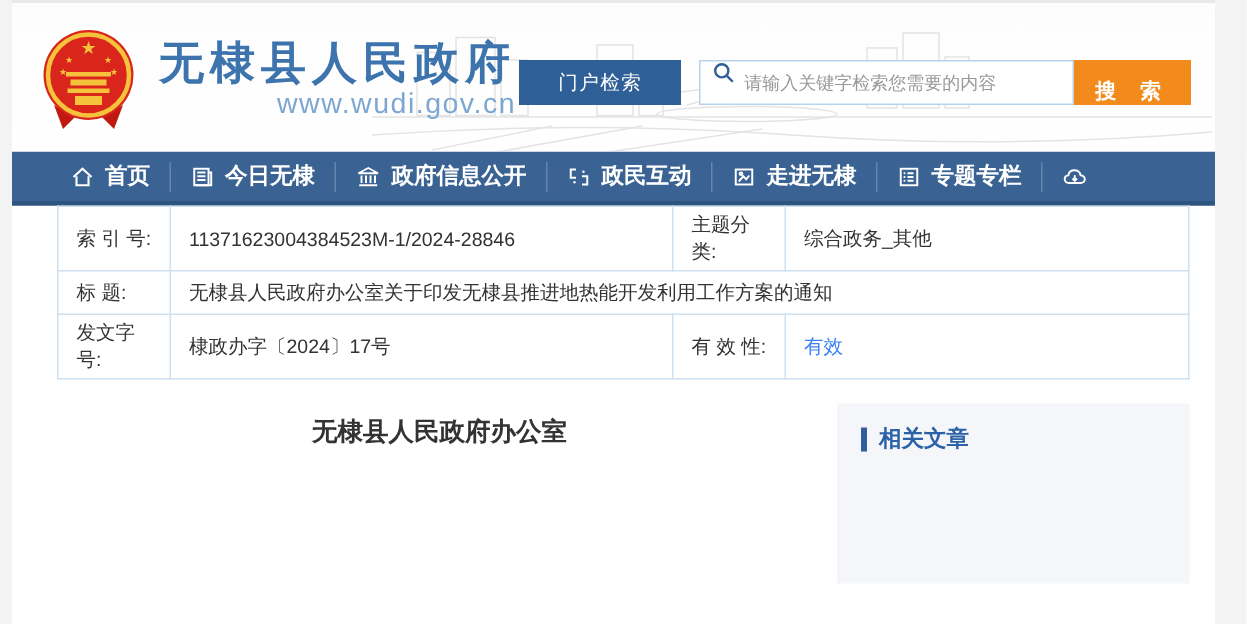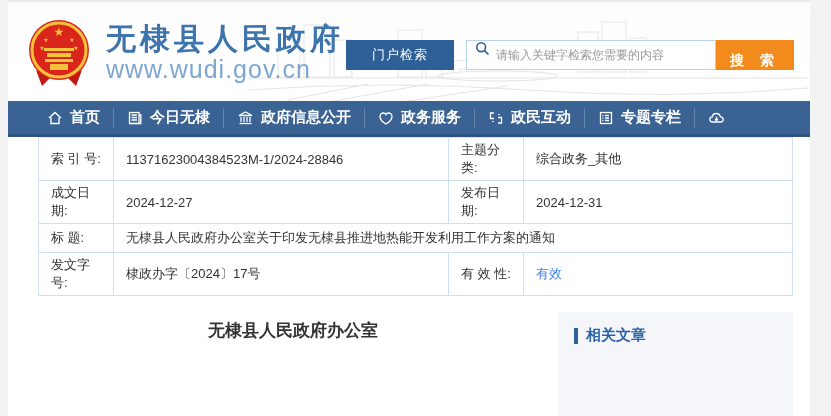--- a/index.html
+++ b/index.html
@@ -10,21 +10,21 @@
   }
   .page { position:absolute; left:8px; top:0; width:802px; min-height:416px; background:#fff; }
   .edge-strip { position:absolute; right:0; top:0; width:21px; height:103px; background:#f3f3f3; }
 
   
   .header { position:relative; height:101px; background:linear-gradient(#fdfdfd,#ffffff); border-top:2px solid #e9e9e9; overflow:hidden; }
   .sketch { position:absolute; left:240px; top:8px; opacity:.5; }
   .brand { position:absolute; left:18px; top:16px; display:flex; align-items:center; }
   .emblem { width:66px; height:70px; margin-right:14px; }
   .site-name { font-size:30px; font-weight:bold; color:#3e74ae; letter-spacing:4px; line-height:1.1; }
-  .site-url  { font-size:25px; color:#7da7d2; letter-spacing:1px; }
+  .site-url  { font-size:19px; color:#7da7d2; letter-spacing:1px;text-align:right; }
 
   .search-area { position:absolute; right:16px; top:38px; display:flex; align-items:center; height:30px; }
   .portal-btn { background:#2e5f96; color:#fff; font-size:13px; height:30px; padding:0 26px;
                 display:flex; align-items:center; border:none; cursor:pointer; letter-spacing:1px; }
   .search-box { display:flex; margin-left:12px; height:30px;
                 border:1px solid #b8d2ec; background:#fff; width:250px; padding-left:8px; }
   .search-box svg { flex:none; }
   .search-input { border:none; outline:none; font-size:12px; color:#333; width:100%;
                   padding:0 6px; font-family:inherit; background:transparent; }
   .search-input::placeholder { color:#999; }
@@ -147,35 +147,37 @@
             <path d="M2 5.5 L8.5 2 L15 5.5 Z"></path>
             <path d="M4 7 V12 M7 7 V12 M10 7 V12 M13 7 V12"></path>
             <path d="M2.5 13.5 H14.5"></path>
           </svg>
       </span>
         <span>政府信息公开</span>
     </a>
     <a class="nav-item">
       <span class="nav-icon">
         <svg width="16" height="16" viewBox="0 0 16 16" fill="none" stroke="#fff" stroke-width="1.3">
-            <path d="M8 14 C8 14 2 10.5 2 6.5 C2 4.5 3.6 3 5.4 3 C6.6 3 7.6 3.7 8 4.6 C8.4 3.7 9.4 3 10.6 3 C12.4 3 14 4.5 14 6.5 C14 10.5 8 14 8 14 Z"></path>
-          </svg>
-      </span>
-        <span>政务服务</span>
-    </a>
-    <a class="nav-item">
-      <span class="nav-icon">
-        <svg width="16" height="16" viewBox="0 0 16 16" fill="none" stroke="#fff" stroke-width="1.3">
             <path d="M6 3 H2.5 V8.5 H6"></path>
             <path d="M10 7.5 H13.5 V13 H10"></path>
             <circle cx="5" cy="11.5" r="0.8" fill="#fff" stroke="none"></circle>
             <circle cx="11" cy="4.5" r="0.8" fill="#fff" stroke="none"></circle>
           </svg>
       </span>
         <span>政民互动</span>
+    </a>
+    <a class="nav-item">
+      <span class="nav-icon">
+        <svg width="16" height="16" viewBox="0 0 16 16" fill="none" stroke="#fff" stroke-width="1.3">
+            <rect x="2.5" y="3" width="11" height="10"></rect>
+            <path d="M4.5 11 L7.5 7.5 L9.5 9.5 L11.5 7"></path>
+            <circle cx="6" cy="5.8" r="0.9"></circle>
+          </svg>
+      </span>
+        <span>走进无棣</span>
     </a>
     <a class="nav-item">
       <span class="nav-icon">
         <svg width="16" height="16" viewBox="0 0 16 16" fill="none" stroke="#fff" stroke-width="1.3">
             <rect x="2.5" y="2.5" width="11" height="11"></rect>
             <path d="M7 5.5 H11 M7 8 H11 M7 10.5 H11"></path>
             <circle cx="5" cy="5.5" r="0.7" fill="#fff" stroke="none"></circle>
             <circle cx="5" cy="8" r="0.7" fill="#fff" stroke="none"></circle>
             <circle cx="5" cy="10.5" r="0.7" fill="#fff" stroke="none"></circle>
           </svg>
@@ -194,26 +196,20 @@
 
 
   <div class="content">
     <table class="meta">
       <tbody>
           <tr>
         <td class="lbl">索 引 号:</td>
         <td class="v1">11371623004384523M-1/2024-28846</td>
         <td class="lbl2">主题分类:</td>
         <td>综合政务_其他</td>
-      </tr>
-      <tr>
-        <td class="lbl">成文日期:</td>
-        <td class="v1">2024-12-27</td>
-        <td class="lbl2">发布日期:</td>
-        <td>2024-12-31</td>
       </tr>
       <tr>
         <td class="lbl">标 题:</td>
         <td colspan="3">无棣县人民政府办公室关于印发无棣县推进地热能开发利用工作方案的通知</td>
       </tr>
       <tr>
         <td class="lbl">发文字号:</td>
         <td class="v1">棣政办字〔2024〕17号</td>
         <td class="lbl2">有 效 性:</td>
         <td><span class="valid">有效</span></td>

